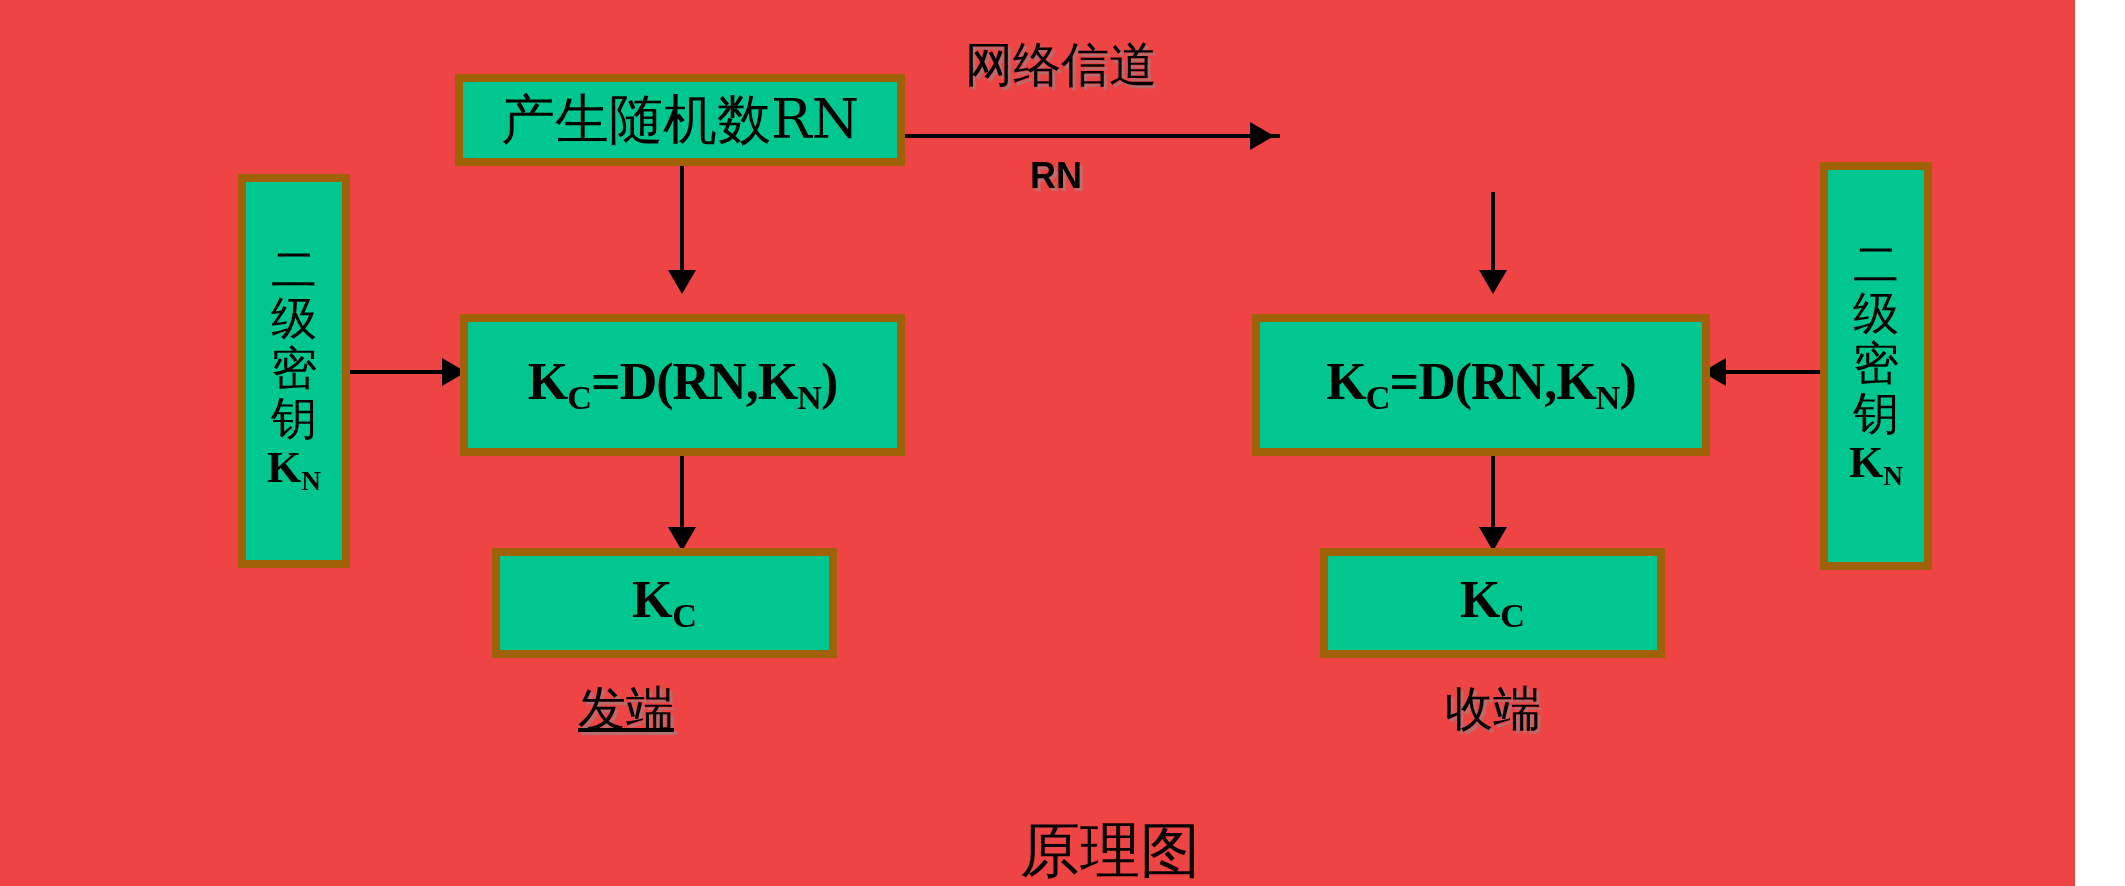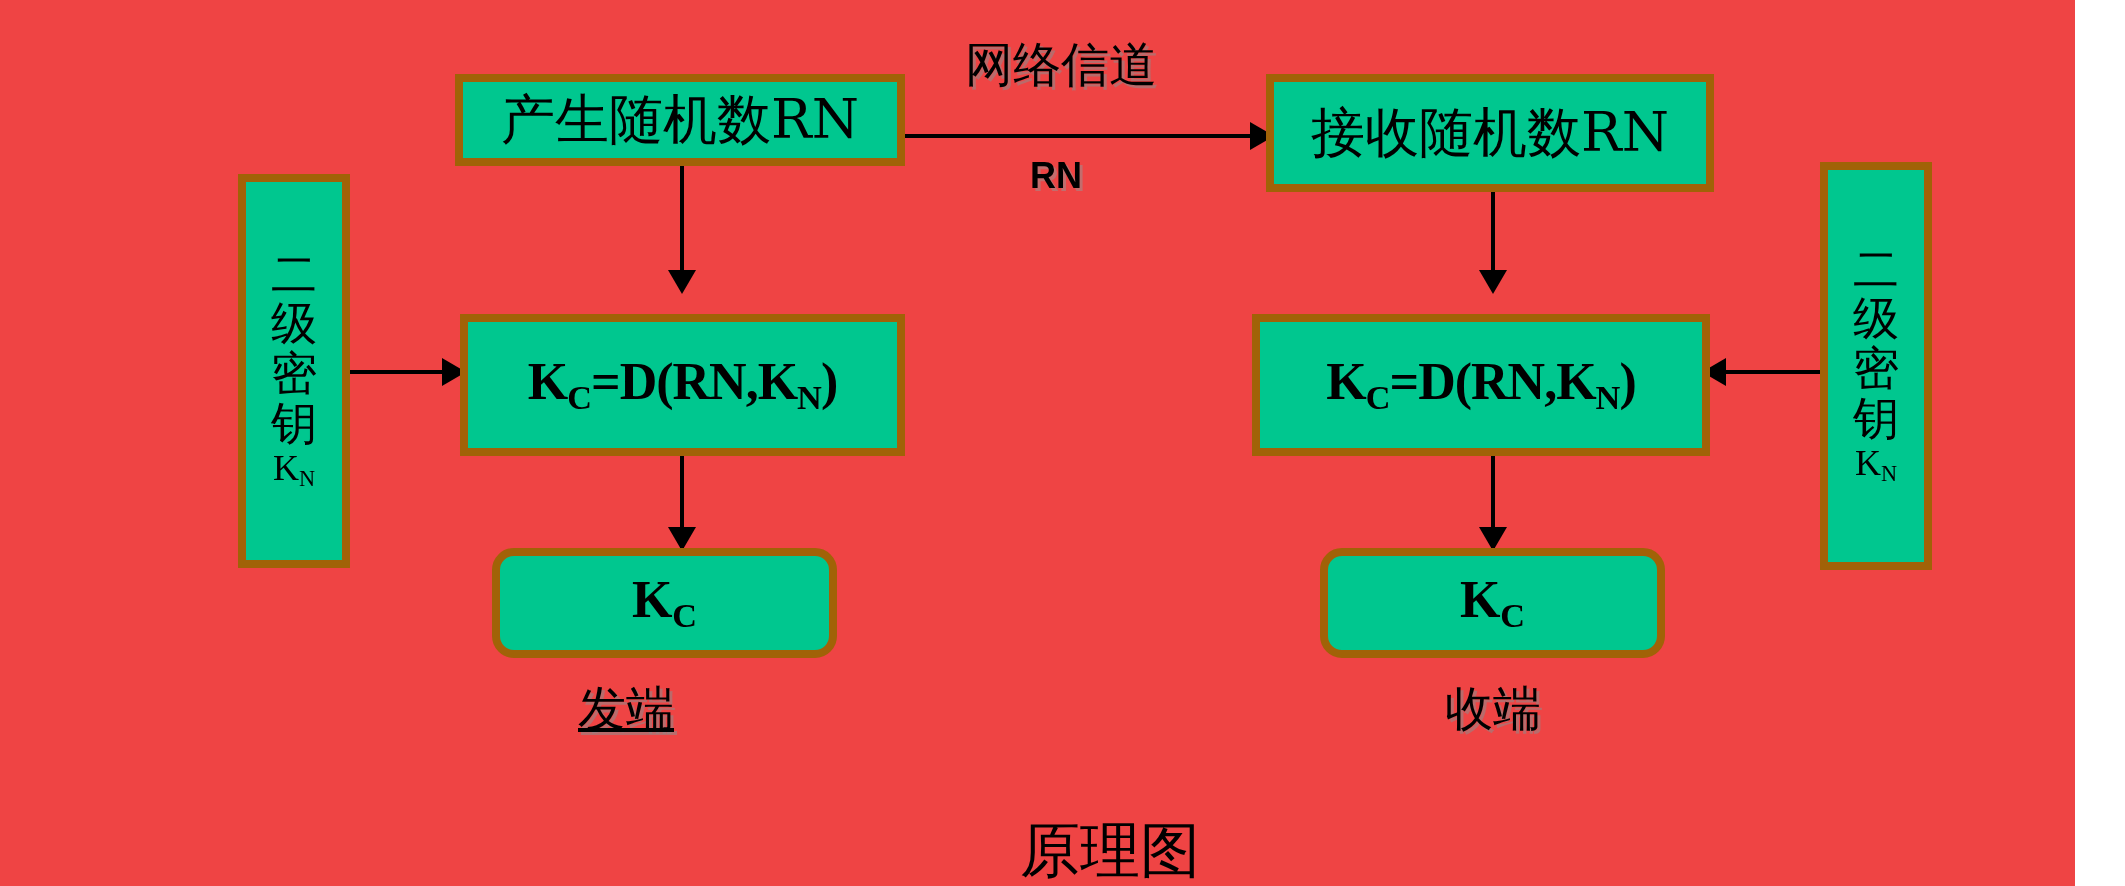--- a/index.html
+++ b/index.html
@@ -45,40 +45,39 @@
   .box-formula sub,
   .box-kc sub {
     font-size: 0.66em;
     vertical-align: -0.28em;
     font-weight: bold;
   }
   .box-kc {
     font-family: "Liberation Serif", "DejaVu Serif", serif;
     font-weight: bold;
     font-size: 52px;
-    border-radius: 22px;
   }
 
   
   .box-vert {
     flex-direction: column;
     justify-content: center;
     padding: 6px 0;
   }
   .box-vert .vchar {
     font-family: "DejaVu Serif", "Liberation Serif", serif;
     font-size: 46px;
     line-height: 1.08;
     display: block;
     text-align: center;
   }
   .box-vert .vchar.lat {
     font-family: "Liberation Serif", "DejaVu Serif", serif;
-    font-weight: normal;
-    font-size: 36px;
+    font-weight: bold;
+    font-size: 44px;
     line-height: 1.15;
   }
   .box-vert .vchar.lat sub {
     font-size: 0.62em;
     vertical-align: -0.28em;
   }
 
   
   .txt {
     position: absolute;
@@ -173,23 +172,20 @@
   <div class="box box-formula" style="left:460px; top:295px; width:445px; height:142px;">
     <span><span>K</span><sub>C</sub><span>=D(RN,K</span><sub>N</sub><span>)</span></span>
   </div>
 
   <div class="box box-kc" style="left:492px; top:548px; width:345px; height:110px;">
     <span><span>K</span><sub>C</sub></span>
   </div>
 
   <div class="txt txt-han" style="left:578px; top:684px;text-decoration:underline;">发端</div>
 
-  <div class="box box-han" style="left:1266px; top:74px; width:448px; height:118px;">
-    <span>接收随机数RN</span>
-  </div>
 
   <div class="box box-vert" style="left:1820px; top:162px; width:112px; height:408px;">
     <span class="vchar">二</span>
     <span class="vchar">级</span>
     <span class="vchar">密</span>
     <span class="vchar">钥</span>
     <span class="vchar lat"><span>K</span><sub>N</sub></span>
   </div>
 
   <div class="box box-formula" style="left:1252px; top:295px; width:458px; height:142px;">

